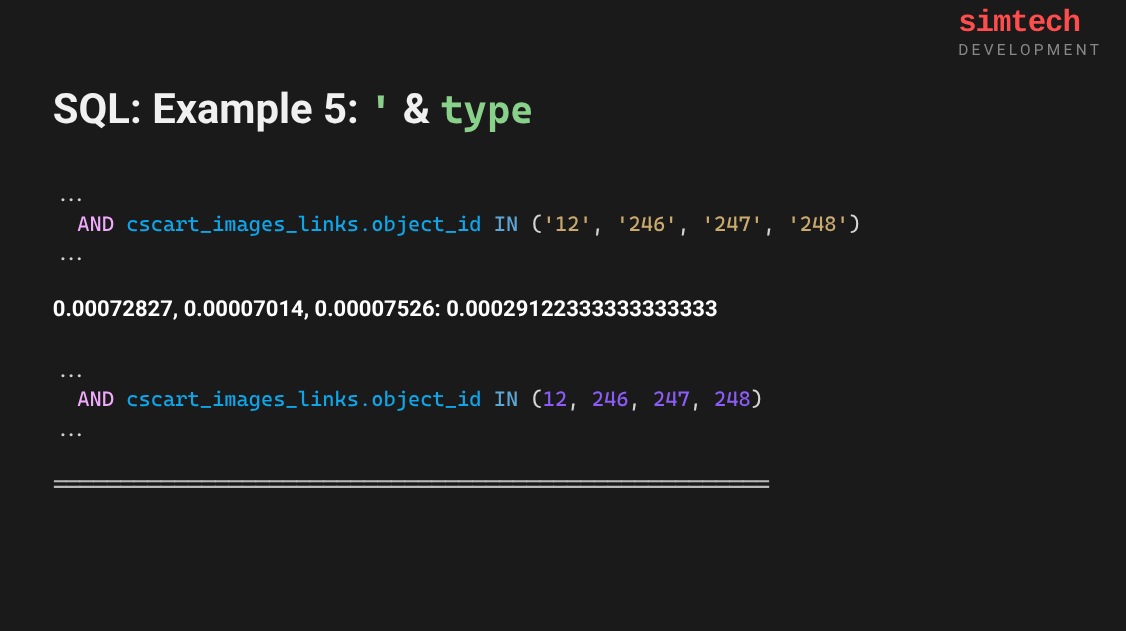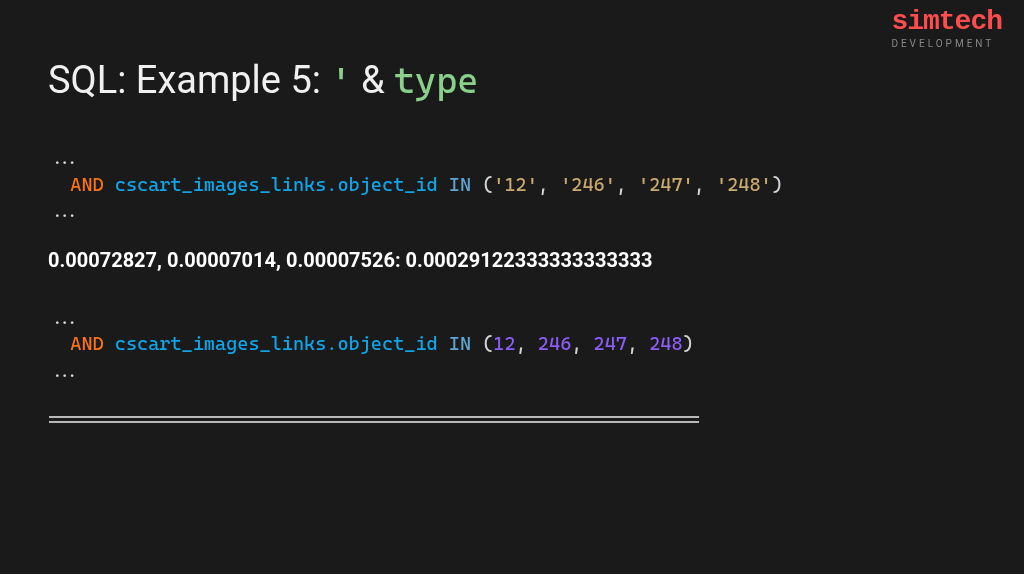--- a/index.html
+++ b/index.html
@@ -25,34 +25,35 @@
     .logo-main {
       color: #ff4d4d;
       font-size: 28px;
       font-weight: 600;
       letter-spacing: -1px;
       line-height: 1;
       font-family: Liberation Mono, monospace;
     }
     .logo-sub {
       color: #888;
-      font-size: 10px;
+      font-size: 14px;
       letter-spacing: 3px;
       margin-top: 2px;
       text-align: left;
     }
     .content {
       padding: 58px 48px 0 48px;
     }
     .title {
       font-size: 38px;
-      font-weight: 400;
+      font-weight: 700;
       color: #f0f0f0;
       margin-bottom: 42px;
       font-family: -apple-system, BlinkMacSystemFont, "Segoe UI", Roboto, sans-serif;
+      margin-top: 20px;
     }
     .title .mono-quote {
       font-family: "SF Mono", Monaco, "Cascadia Code", "Roboto Mono", Consolas, monospace;
       color: #89d18a;
       font-size: 36px;
     }
     .title .mono-type {
       font-family: "SF Mono", Monaco, "Cascadia Code", "Roboto Mono", Consolas, monospace;
       color: #89d18a;
       font-size: 36px;
@@ -63,21 +64,21 @@
       line-height: 1.4;
       margin-bottom: 24px;
     }
     .code-block .ellipsis {
       color: #d4d4d4;
     }
     .code-block .indent {
       padding-left: 2ch;
     }
     .kw-and {
-      color: #f97316;
+      color: #f0abfc;
       text-align: right;
     }
     .kw-in {
       color: #5fa5d4;
     }
     .identifier {
       color: #0ea5e9;
     }
     .paren {
       color: #d4d4d4;

